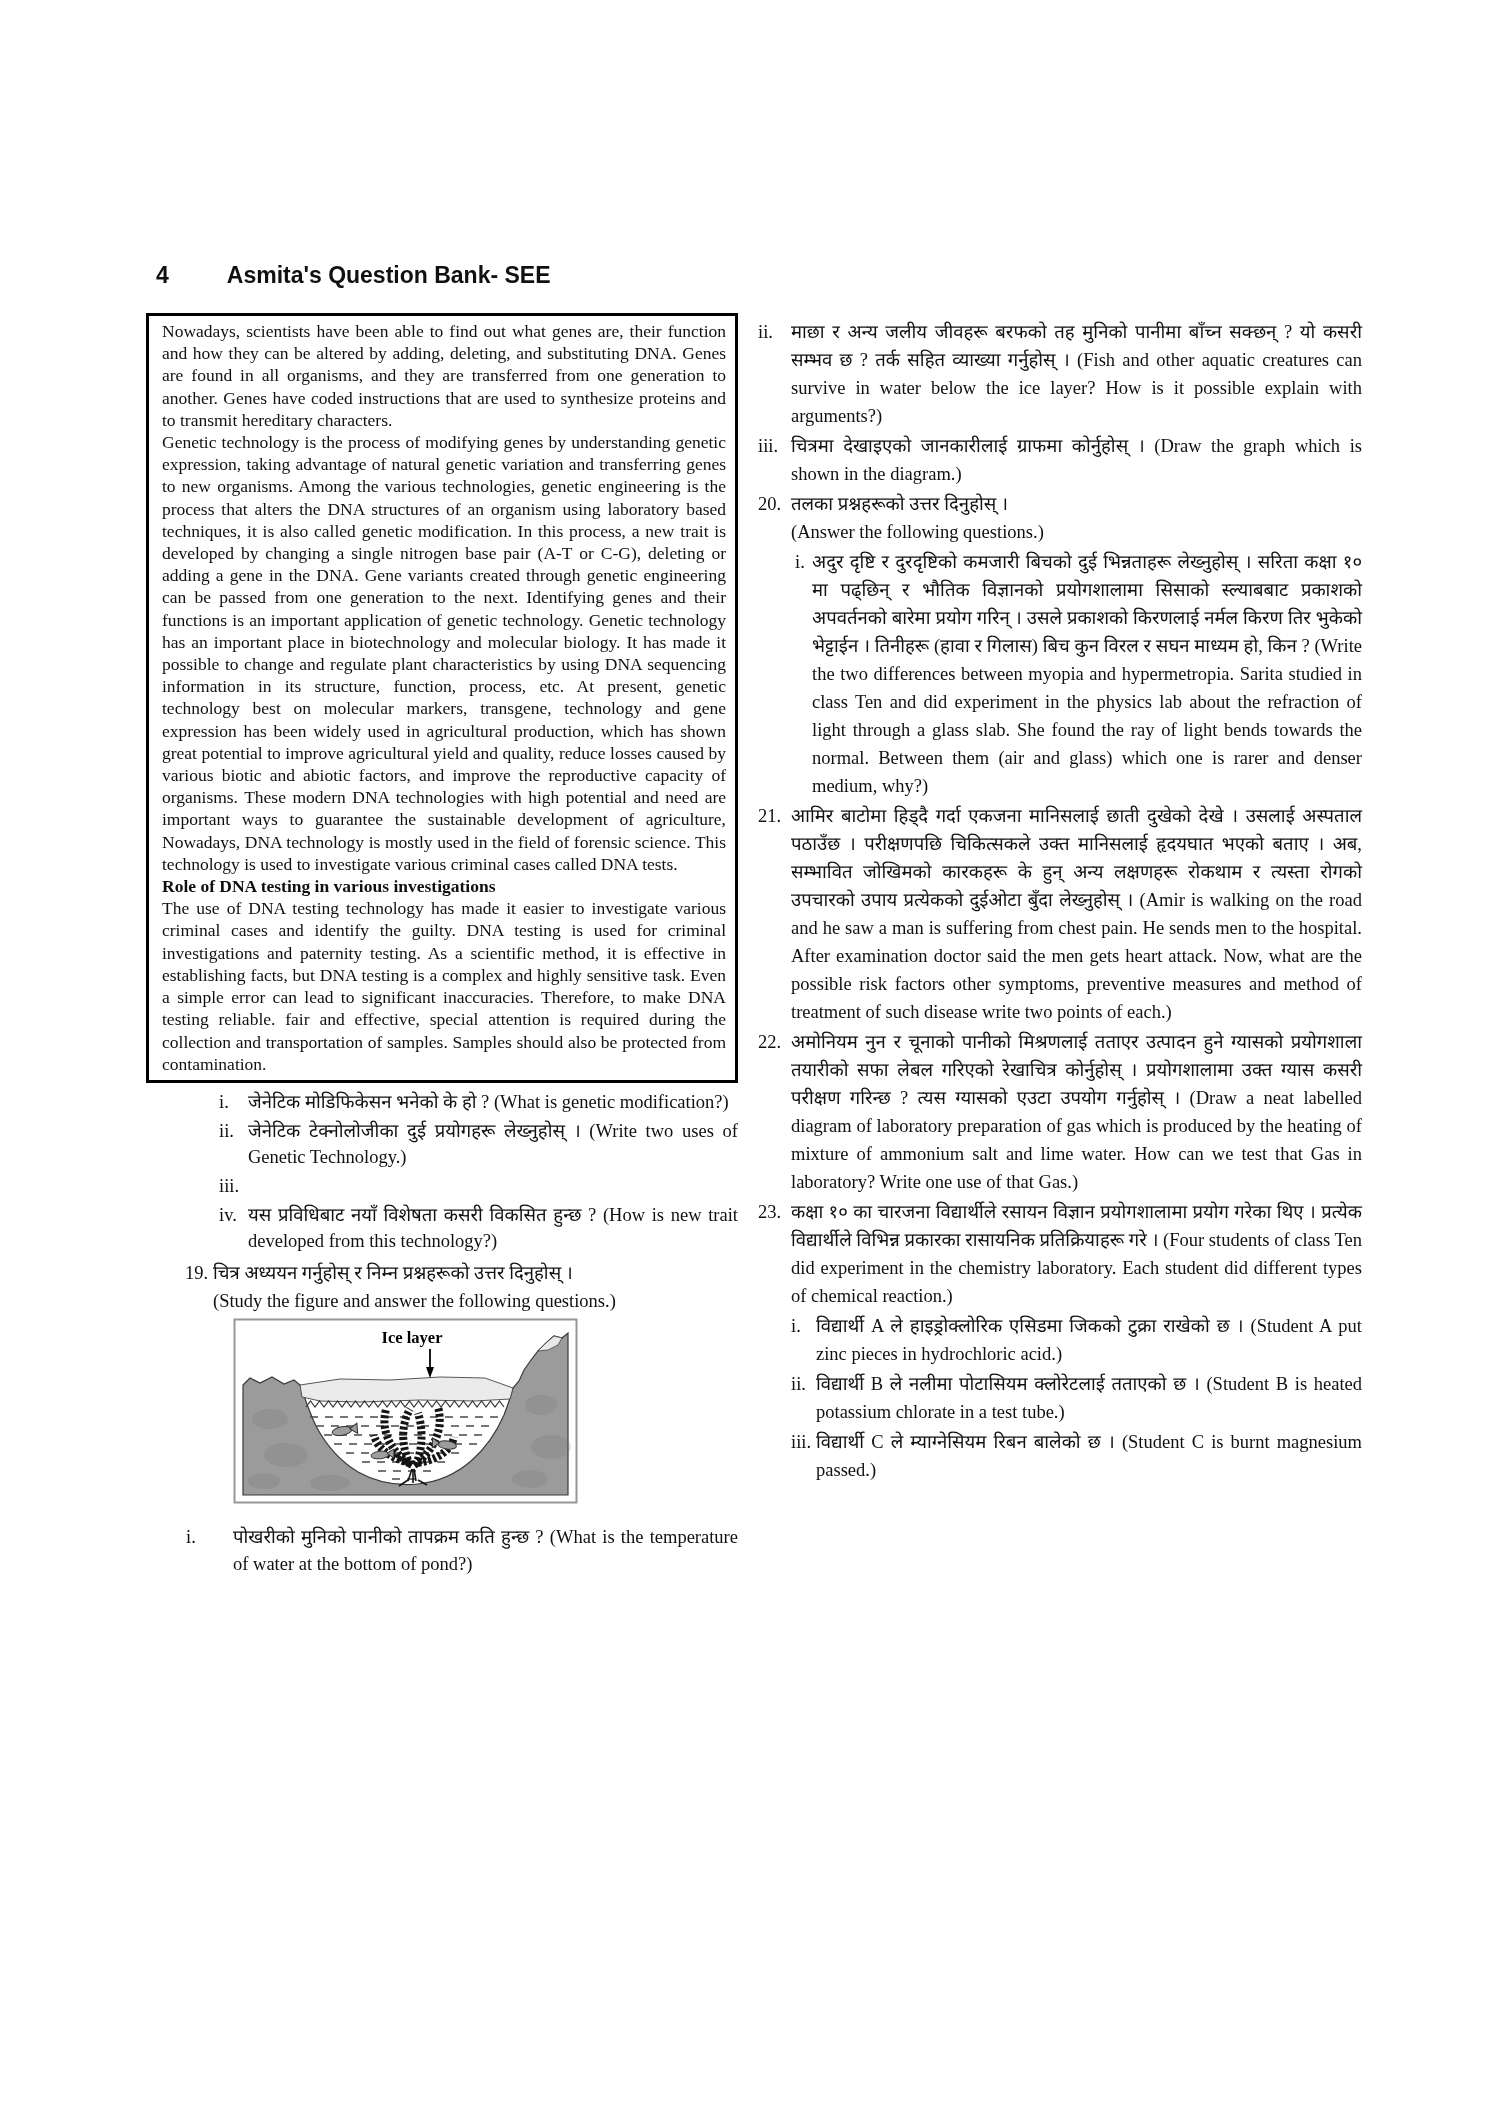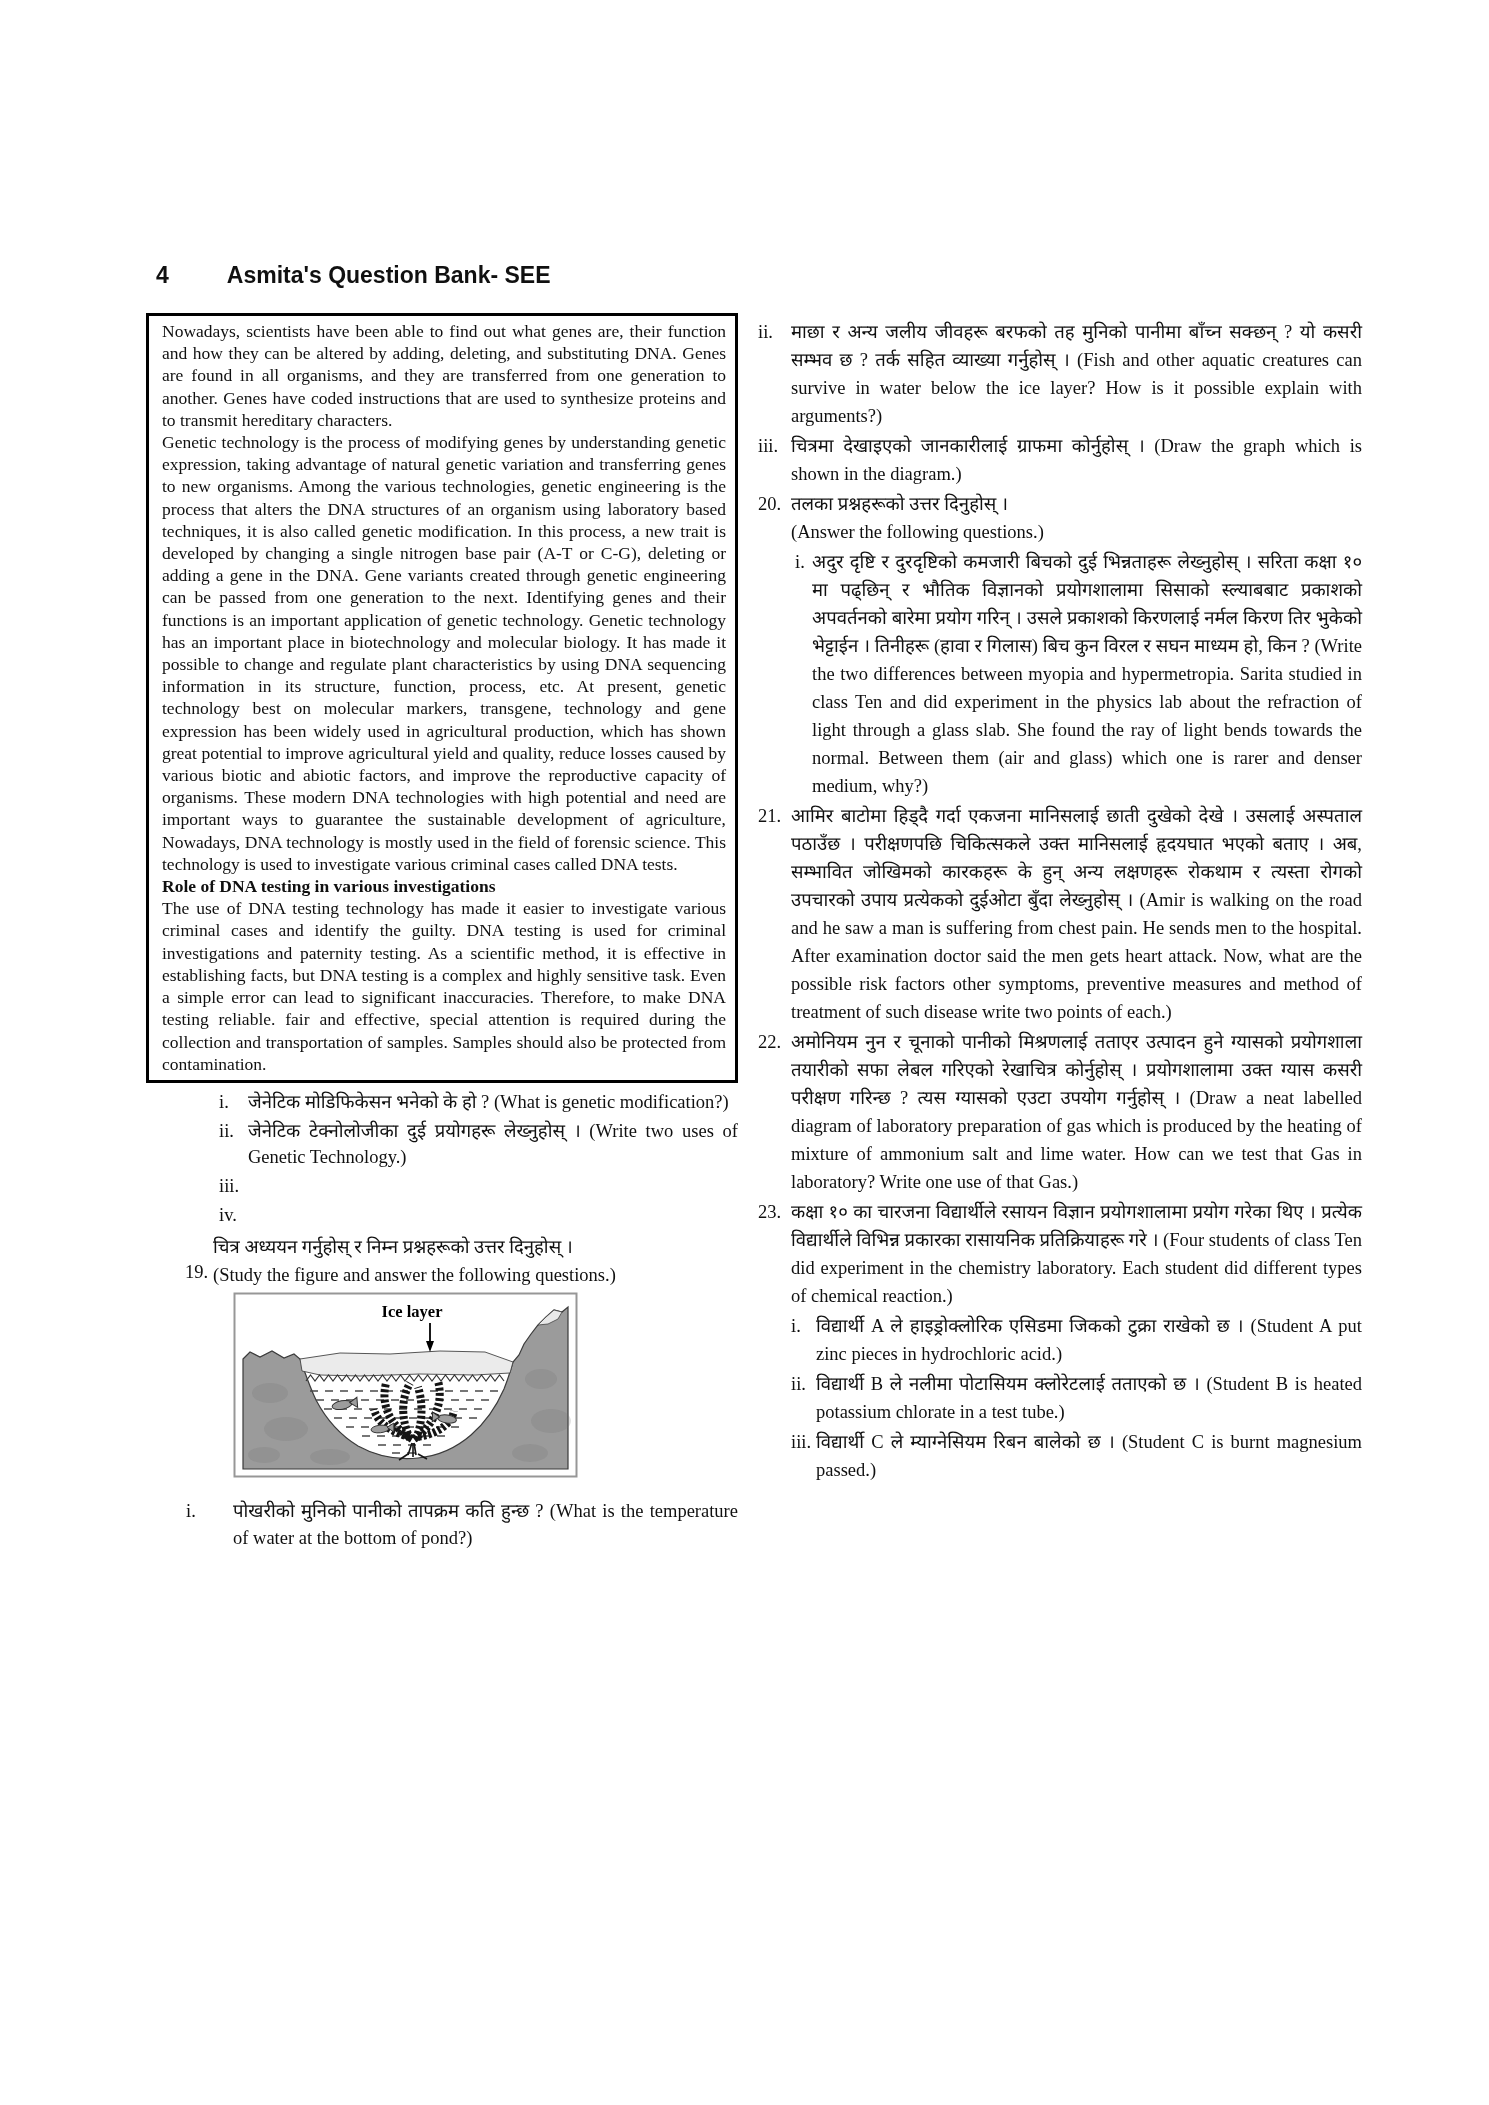--- a/index.html
+++ b/index.html
@@ -28,21 +28,21 @@
   .qitem { display:flex; align-items:flex-start; }
   .qnum  { flex:0 0 auto; }
   .qtext { flex:1 1 auto; text-align:justify; }
   .qtext .plain { text-align:left; }
 
   
   .lsub  { padding-left:73px; font-size:18.5px; line-height:26px; margin-top:3px; }
   .lsub .qnum { width:29px; }
   .lsub.first { margin-top:6px; }
   .q19   { padding-left:39px; font-size:18.5px; margin-top:4px; }
-  .q19 .qnum { width:28px; line-height:30px;margin-top:25px; }
+  .q19 .qnum { width:28px; line-height:30px; }
   .q19 .nep { line-height:30px; }
   .q19 .eng { line-height:27px; }
   .lbot  { padding-left:40px; font-size:18.5px; line-height:27px; margin-top:20px; }
   .lbot .qnum { width:47px; }
 
   
   .col.right .qitem { font-size:18.5px; line-height:28px; margin-top:2px; }
   .rsub .qnum, .rmain .qnum { width:33px; }
   .r20i { padding-left:37px; }
   .r20i .qnum { width:17px; }
@@ -86,20 +86,21 @@
     </div>
     <div class="qitem lsub">
       <span class="qnum">ii.</span>
       <div class="qtext">जेनेटिक टेक्नोलोजीका दुई प्रयोगहरू लेख्नुहोस् । (Write two uses of Genetic Technology.)</div>
     </div>
     <div class="qitem lsub">
       <span class="qnum">iii.</span>
     </div>
     <div class="qitem lsub">
       <span class="qnum">iv.</span>
+      <div class="qtext">यस प्रविधिबाट नयाँ विशेषता कसरी विकसित हुन्छ ? (How is new trait developed from this technology?)</div>
     </div>
 
     <div class="qitem q19">
       <span class="qnum">19.</span>
       <div class="qtext">
         <div class="plain nep">चित्र अध्ययन गर्नुहोस् र निम्न प्रश्नहरूको उत्तर दिनुहोस् ।</div>
         <div class="plain eng">(Study the figure and answer the following questions.)</div>
       </div>
     </div>
 

